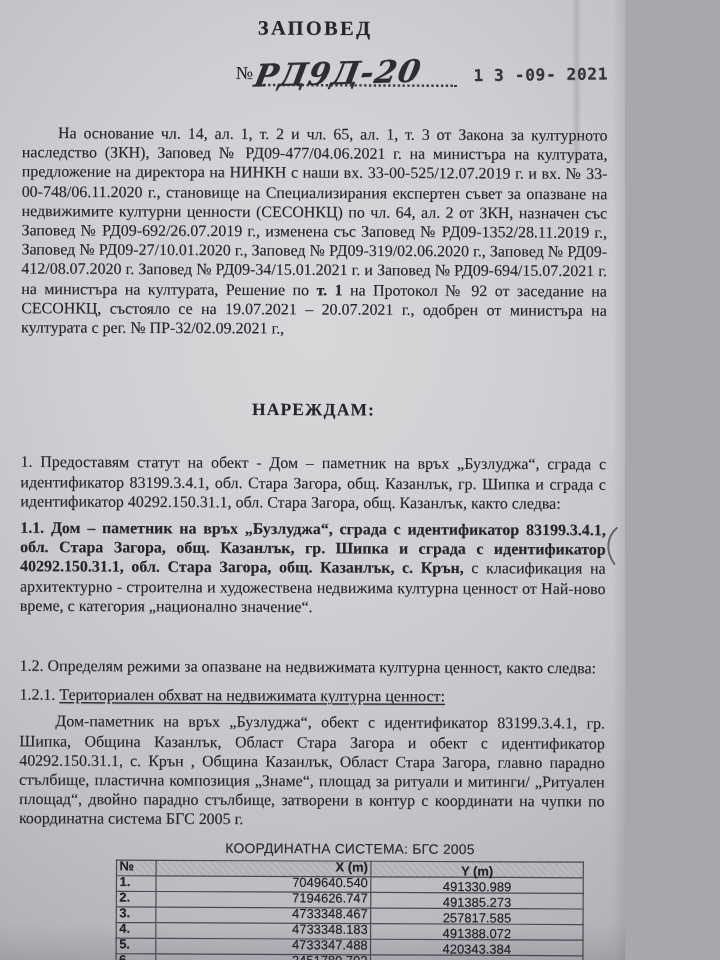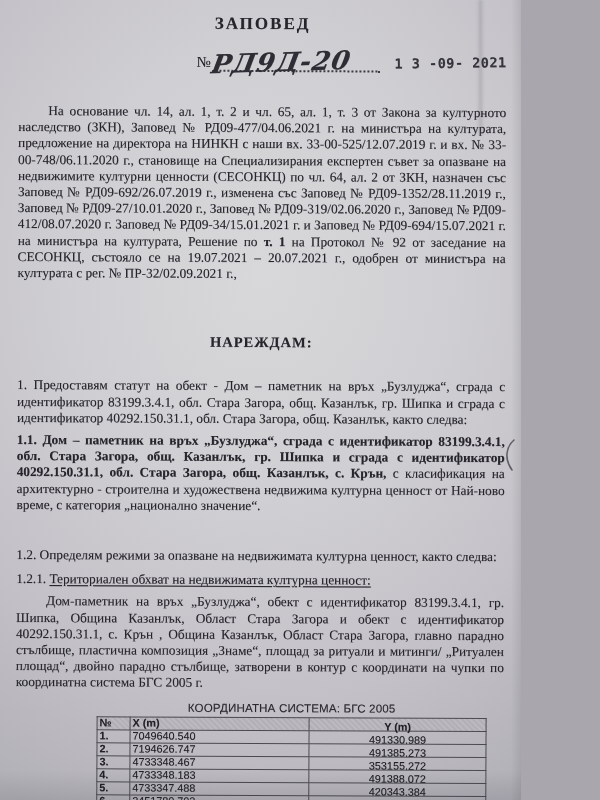--- a/index.html
+++ b/index.html
@@ -85,21 +85,21 @@
   }
   table.coords th, table.coords td {
     border:1px solid #4b4a52; padding:0 2px;
     height:12px; line-height:11px;
   }
   table.coords th {
     font-weight:bold;
     background:repeating-linear-gradient(45deg, #bcbac0 0 2px, #b2b0b6 2px 4px);
   }
   th.col-num, td.col-num { width:28px; text-align:left; padding-left:4px; font-weight:bold; }
-  th.col-x,  td.col-x  { width:174px; text-align:left;margin-top:28px; }
+  th.col-x,  td.col-x  { width:174px; text-align:right;margin-top:28px; }
   th.col-y,  td.col-y  { text-align:center; }
   td.col-y span, th.col-y span { position:relative; top:3px; display:inline-block; }
   .footer { margin-top:5px; text-align:center; font-family:"Liberation Sans", sans-serif; font-size:10.5px; }
   .pen-mark { position:absolute; right:5px; top:438px; opacity:0.75; }
 </style>
 </head>
 <body>
 
 <div class="page">
   <div class="crease"></div>
@@ -147,21 +147,21 @@
               <td class="col-y"><span>491330.989</span></td>
             </tr>
             <tr>
               <td class="col-num"><span>2.</span></td>
               <td class="col-x"><span>7194626.747</span></td>
               <td class="col-y"><span>491385.273</span></td>
             </tr>
             <tr>
               <td class="col-num"><span>3.</span></td>
               <td class="col-x"><span>4733348.467</span></td>
-              <td class="col-y"><span>353155.272</span></td>
+              <td class="col-y"><span>257817.585</span></td>
             </tr>
             <tr>
               <td class="col-num"><span>4.</span></td>
               <td class="col-x"><span>4733348.183</span></td>
               <td class="col-y"><span>491388.072</span></td>
             </tr>
             <tr>
               <td class="col-num"><span>5.</span></td>
               <td class="col-x"><span>4733347.488</span></td>
               <td class="col-y"><span>420343.384</span></td>

